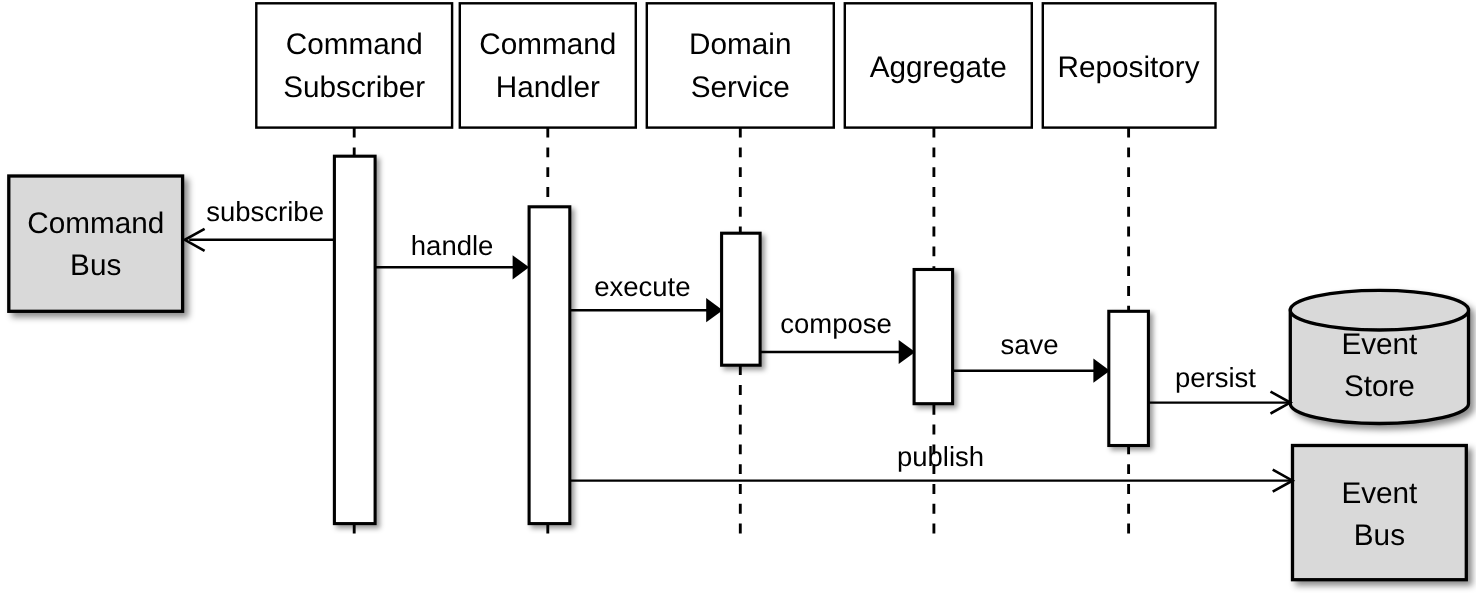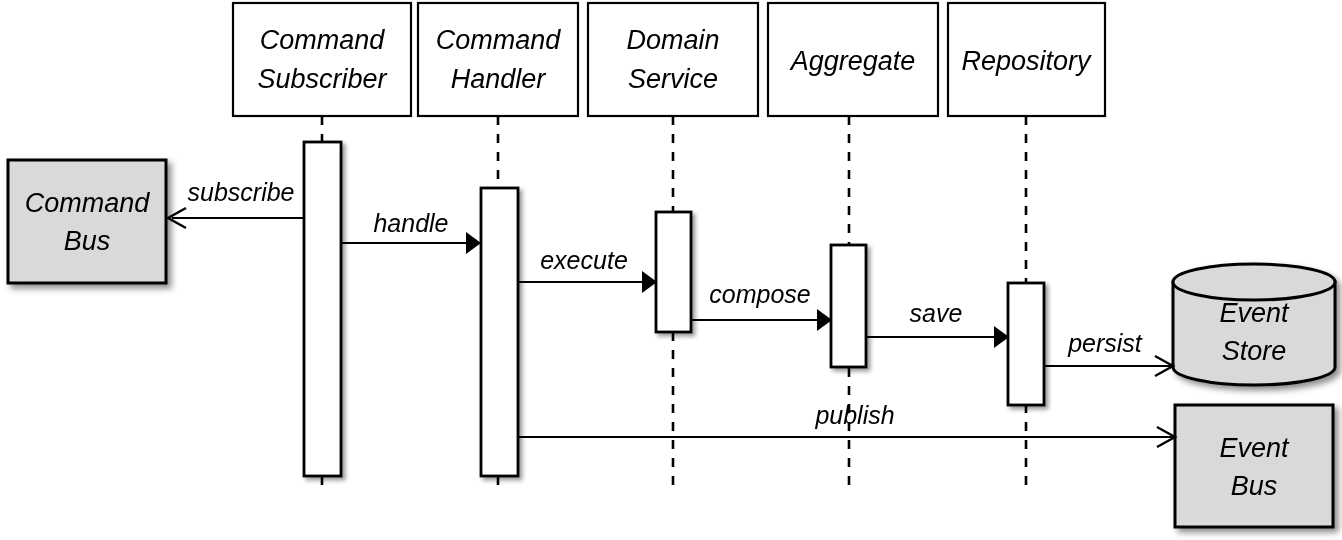--- a/index.html
+++ b/index.html
@@ -9,21 +9,20 @@
   }
   body {
     font-family: "Liberation Sans", sans-serif;
   }
   #diagram-root {
     position: relative;
     width: 1342px;
     height: 540px;
     background: #ffffff;
     overflow: hidden;
-    font-style: italic;
   }
   #diagram-svg {
     position: absolute;
     left: 0;
     top: 0;
     width: 1342px;
     height: 540px;
     display: block;
   }
   .lifeline-label,

